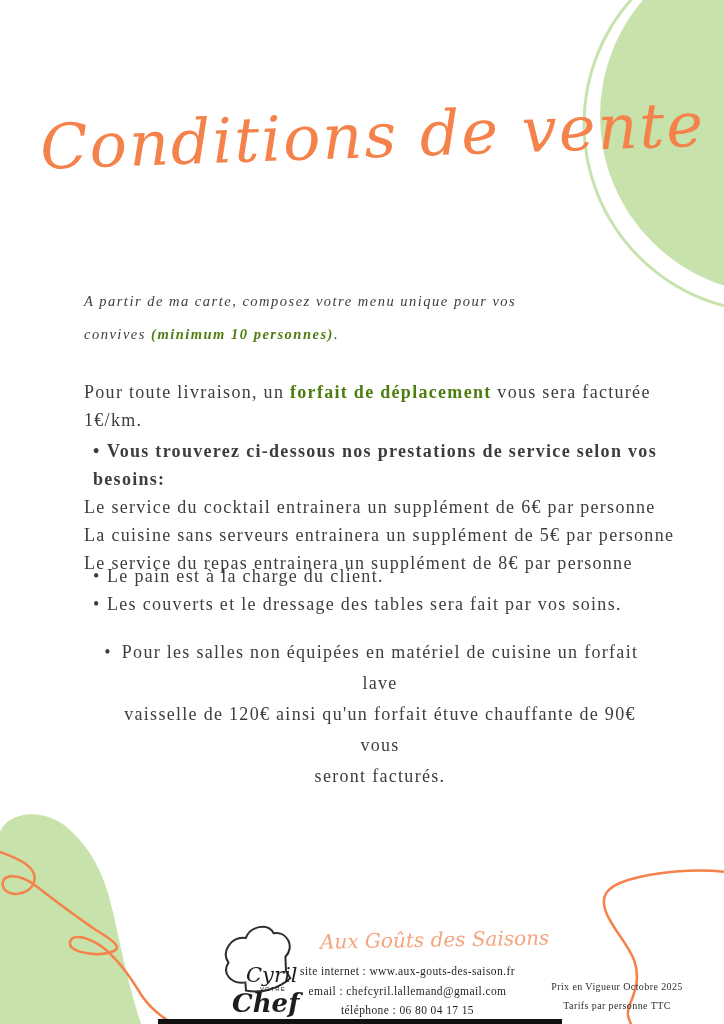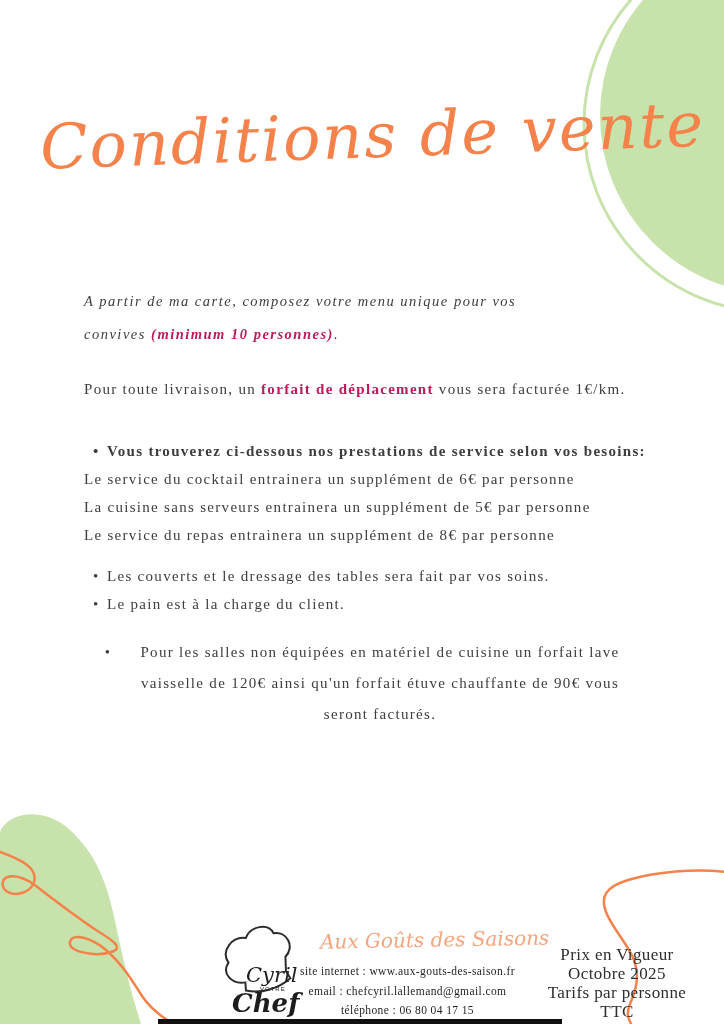--- a/index.html
+++ b/index.html
@@ -20,22 +20,22 @@
     font-family:"DejaVu Serif", serif;
     font-style:italic;
     font-weight:400;
     font-size:62px;
     letter-spacing:2px;
     color:#F5824A;
     transform:rotate(-2deg);
     white-space:nowrap;
   }
 
-  .bodytext{font-size:15px;letter-spacing:1.3px;line-height:28px;color:#3d3d3d;}
-  .b{font-weight:700;color:#be185d;}
+  .bodytext{font-size:18px;letter-spacing:1.3px;line-height:28px;color:#3d3d3d;}
+  .b{font-weight:700;color:#4d7c0f;}
 
   .p1{top:270px;left:84px;width:600px;font-size:14.5px;letter-spacing:1.5px;line-height:33px;font-style:italic;}
   .p2{top:360px;left:84px;width:610px;}
 
   .services{top:437px;left:84px;width:600px;}
   .svc-head{padding-left:9px;font-weight:bold;}
   .bullet{display:inline-block;width:14px;color:#3d3d3d;}
   .notes{top:562px;left:93px;width:600px;}
   .equip{top:637px;left:93px;width:560px;line-height:31px;text-align:center;}
   .equip .wrap{display:inline-block;vertical-align:top;width:530px;}
@@ -50,23 +50,23 @@
     white-space:nowrap;
     transform:rotate(-1deg);
   }
   .contact{
     top:962px;left:295px;width:225px;
     text-align:center;
     font-size:11.5px;line-height:19.5px;
     letter-spacing:0.4px;color:#1f1f1f;
   }
   .pricing{
-    top:945px;left:531px;width:172px;
+    top:977px;left:531px;width:172px;
     text-align:center;
-    font-size:17px;line-height:19px;
+    font-size:10px;line-height:19px;
     letter-spacing:0.4px;color:#2e2e2e;
   }
 </style>
 </head>
 <body>
 
 <div class="page">
 
   <svg class="decor" viewBox="0 0 724 1024" xmlns="http://www.w3.org/2000/svg">
 
@@ -97,24 +97,24 @@
     <div class="svc-head">
       <span class="bullet">•</span><span>Vous trouverez ci-dessous nos prestations de service selon vos besoins:</span>
     </div>
     <div>Le service du cocktail entrainera un supplément de 6€ par personne</div>
     <div>La cuisine sans serveurs entrainera un supplément de 5€ par personne</div>
     <div>Le service du repas entrainera un supplément de 8€ par personne</div>
   </div>
 
   <div class="content bodytext notes">
     <div>
-      <span class="bullet">•</span><span>Les couverts et le dressage des tables sera fait par vos soins.</span>
+      <span class="bullet">•</span><span>Le pain est à la charge du client.</span>
     </div>
     <div>
-      <span class="bullet">•</span><span>Le pain est à la charge du client.</span>
+      <span class="bullet">•</span><span>Les couverts et le dressage des tables sera fait par vos soins.</span>
     </div>
   </div>
 
   <div class="content bodytext equip">
     <span class="bullet">•</span><span class="wrap"><span>Pour les salles non équipées en matériel de cuisine un forfait lave</span><br><span>vaisselle de 120€ ainsi qu'un forfait étuve chauffante de 90€ vous</span><br><span>seront facturés.</span></span>
   </div>
 
   <svg class="content logo" viewBox="0 0 104 98" xmlns="http://www.w3.org/2000/svg">
     <g transform="rotate(-18 46 36)">
       <path d="M29 54 C15 52 9 38 19 30 C15 16 31 6 43 12 C51 2 69 4 71 16 C85 18 87 36 75 42 L71 56 C57 62 41 62 29 54 Z" fill="#ffffff" stroke="#2c2c2c" stroke-width="2"></path>

